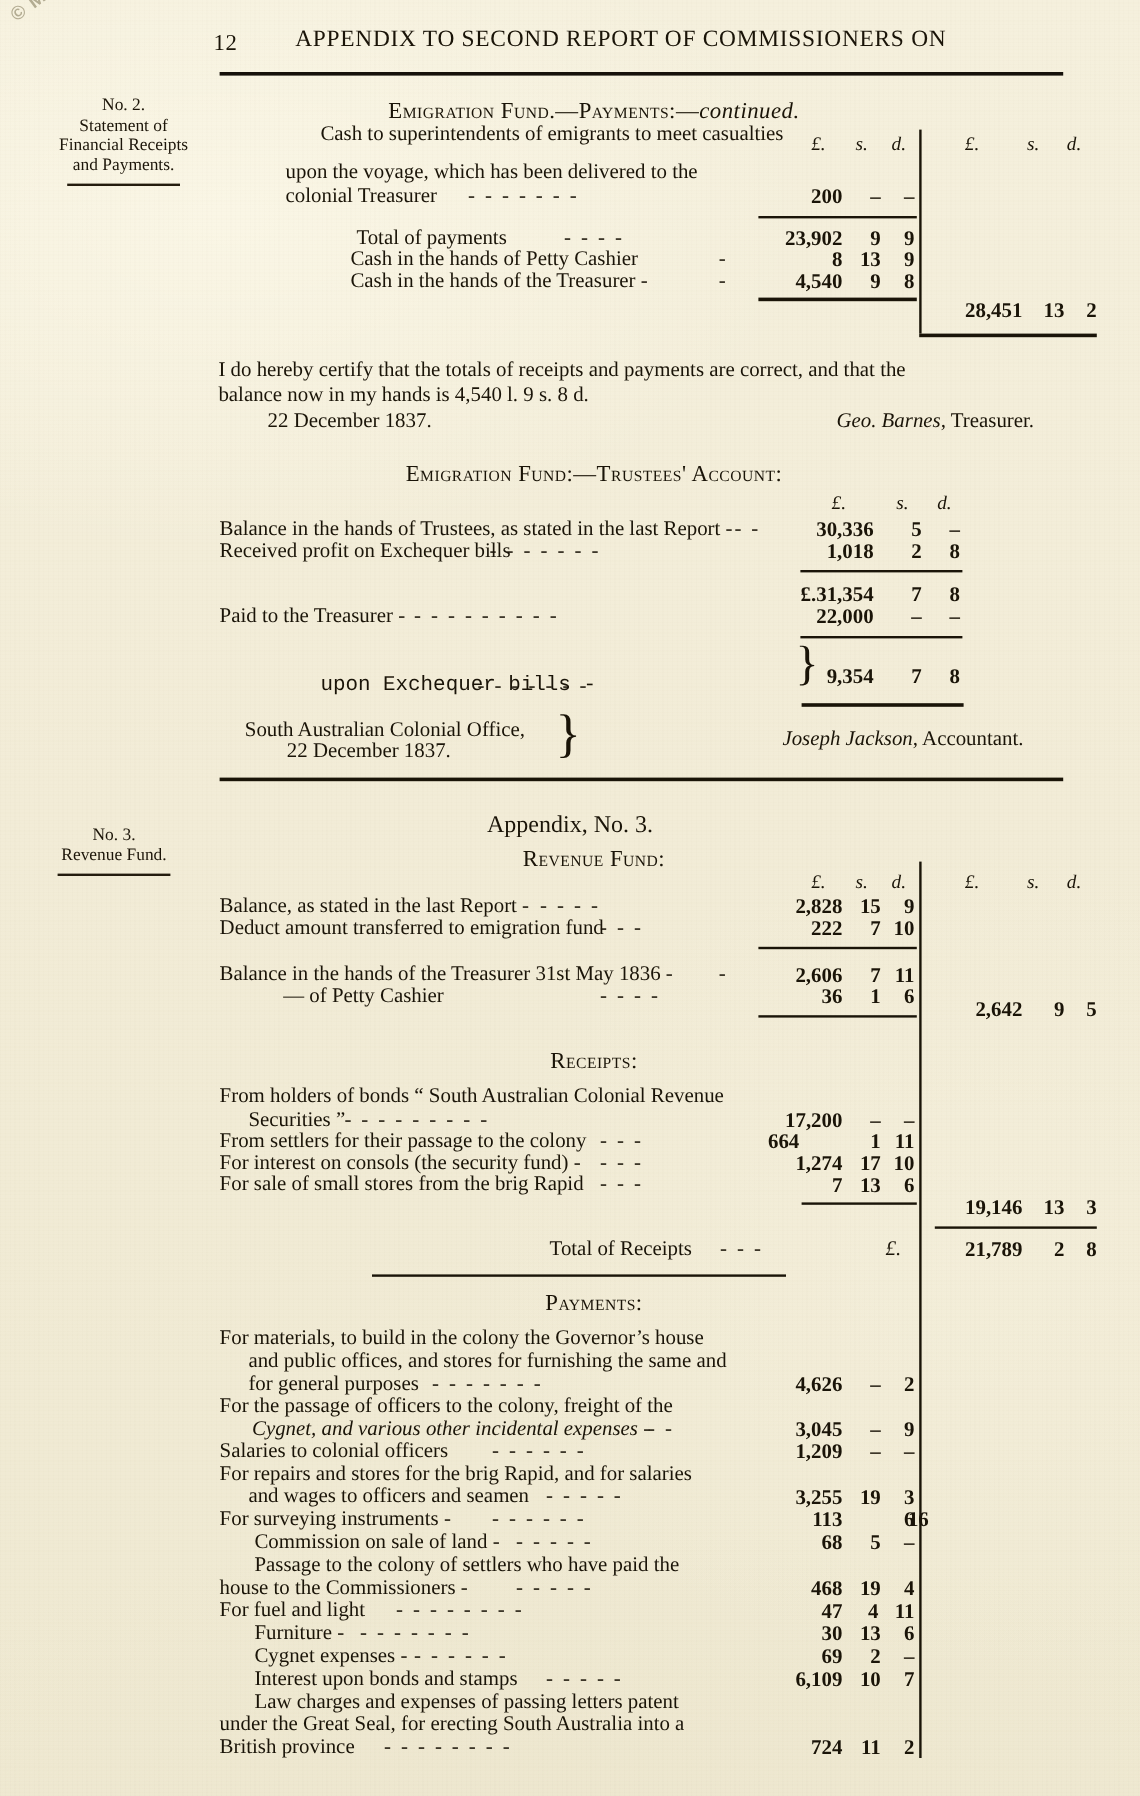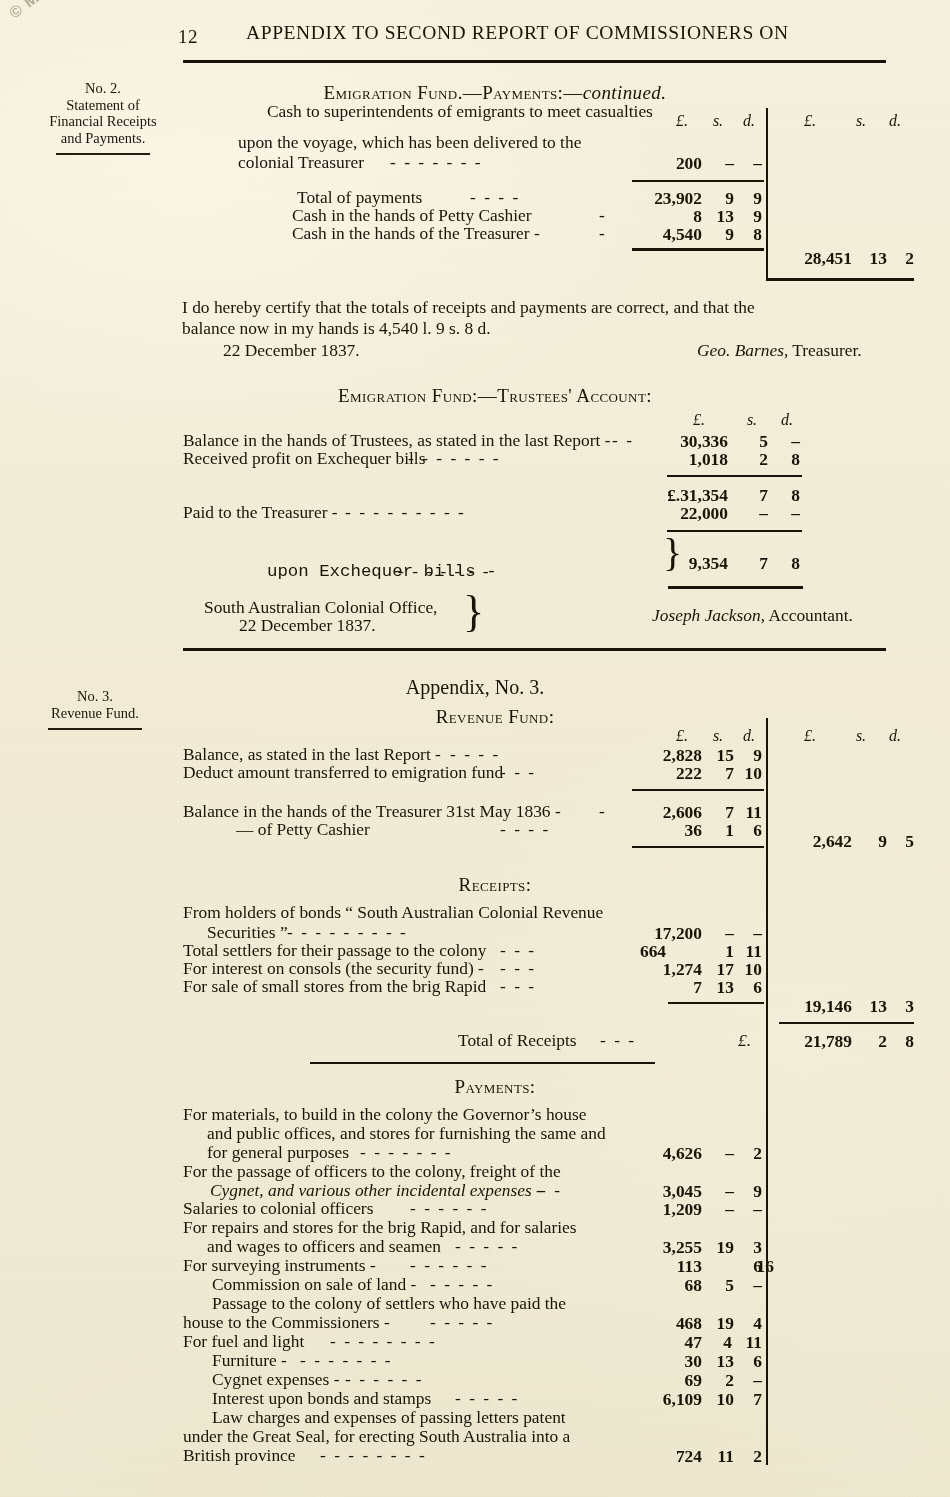--- a/index.html
+++ b/index.html
@@ -302,21 +302,21 @@
 
   <div class="sect-title sc" style="top:874px;">Receipts:</div>
 
   <div class="desc" style="left:183px;top:903px;">From holders of bonds “ South Australian Colonial Revenue</div>
   <div class="desc" style="left:207px;top:923px;">Securities ”</div>
   <div class="desc" style="left:287px;top:923px;letter-spacing:2px;">-       -       -       -       -       -       -       -       -</div>
   <div class="num" style="left:604px;top:923px;width:98px;">17,200</div>
   <div class="num" style="left:702px;top:923px;width:32px;">–</div>
   <div class="num" style="left:734px;top:923px;width:28px;">–</div>
 
-  <div class="desc" style="left:183px;top:941px;">Total settlers for their passage to the colony</div>
+  <div class="desc" style="left:183px;top:941px;">From settlers for their passage to the colony</div>
   <div class="desc" style="left:500px;top:941px;letter-spacing:2px;">-       -       -</div>
   <div class="num" style="left:604px;top:941px;width:98px;text-align:center;">664</div>
   <div class="num" style="left:702px;top:941px;width:32px;">1</div>
   <div class="num" style="left:730px;top:941px;width:32px;">11</div>
 
   <div class="desc" style="left:183px;top:959px;">For interest on consols (the security fund) -</div>
   <div class="desc" style="left:500px;top:959px;letter-spacing:2px;">-       -       -</div>
   <div class="num" style="left:604px;top:959px;width:98px;">1,274</div>
   <div class="num" style="left:700px;top:959px;width:34px;">17</div>
   <div class="num" style="left:730px;top:959px;width:32px;">10</div>

